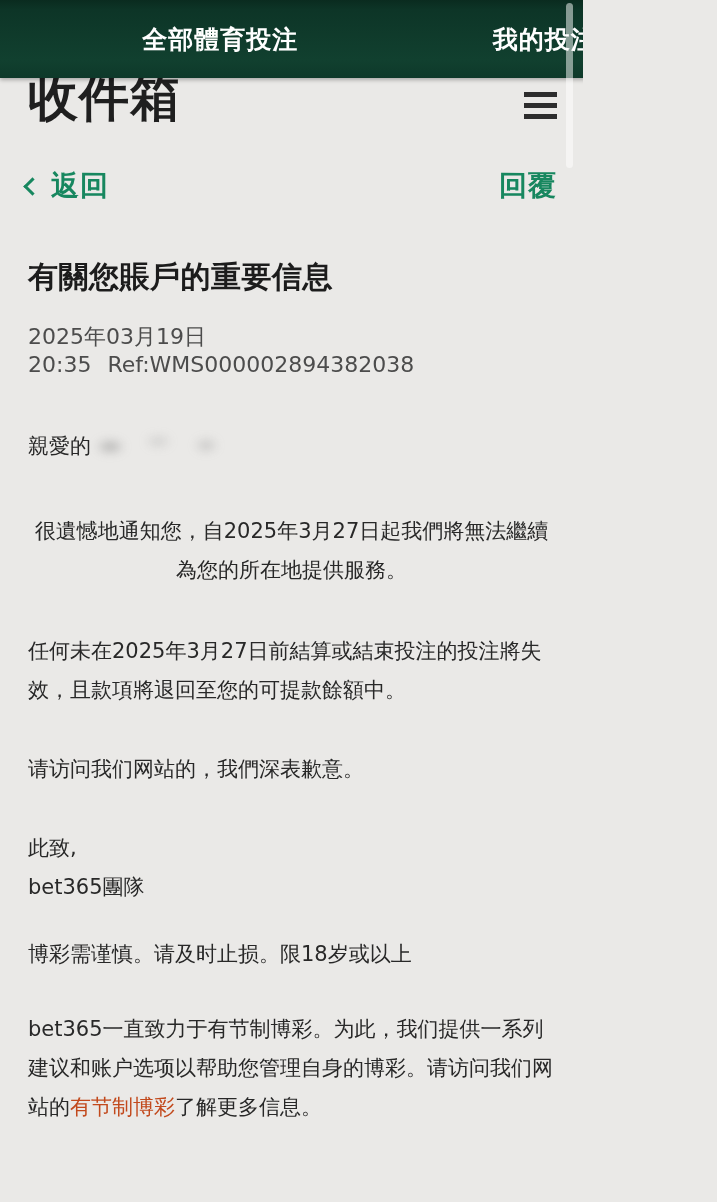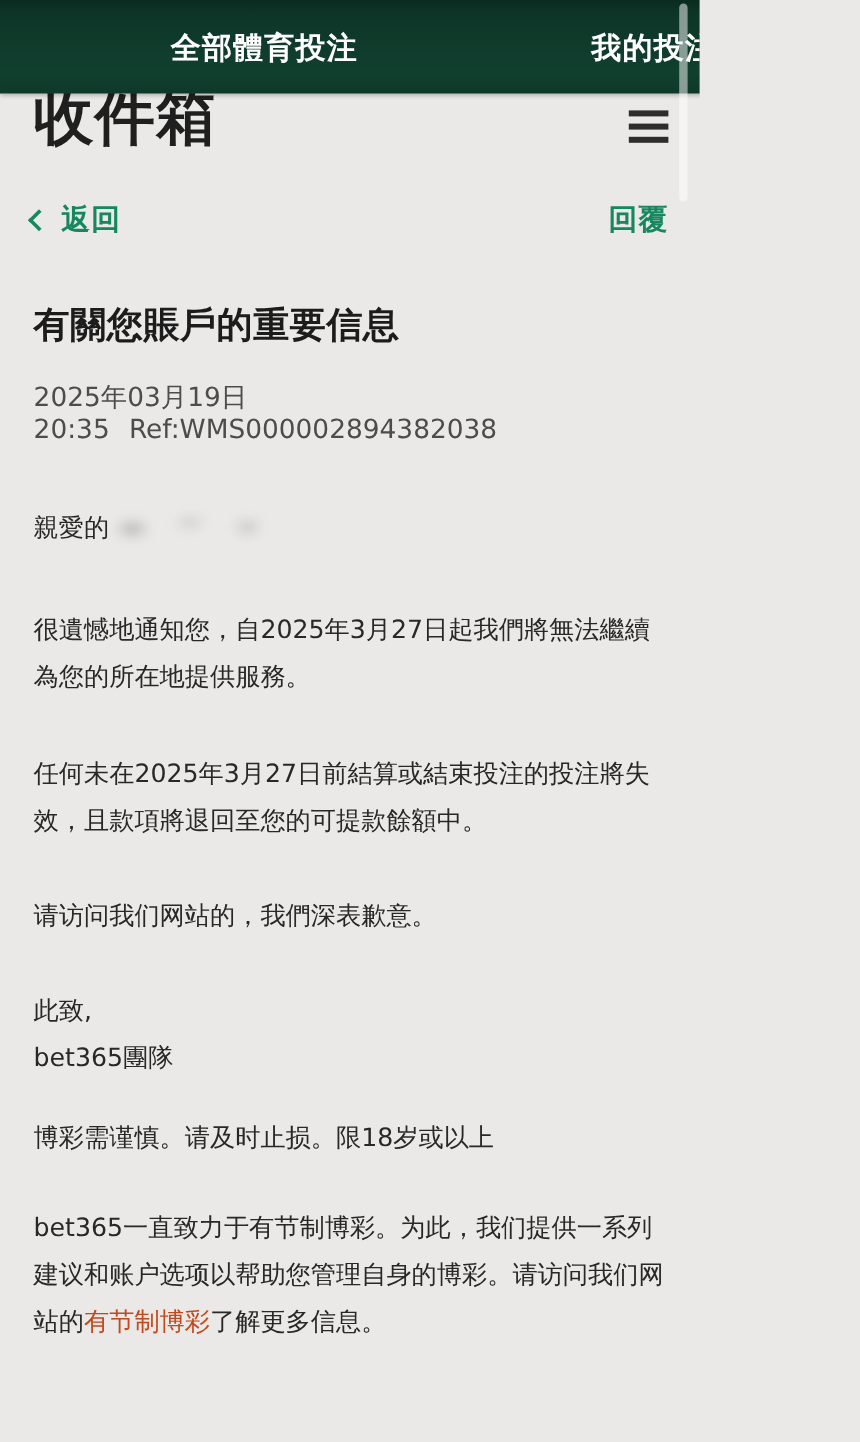--- a/index.html
+++ b/index.html
@@ -50,36 +50,36 @@
     letter-spacing:1px; margin-top:0;
   }
   .menu-btn { margin-top:12px; padding:4px 0; cursor:pointer; }
   .menu-btn .bar { width:33px; height:5px; background:#2d2d2d; margin:6px 0; }
 
   
   .msg-toolbar {
     display:flex; justify-content:space-between; align-items:center;
     padding:0 26px 0 26px; margin-top:38px;
   }
-  .link-green { color:#17875f; font-size:24px; font-weight:700; cursor:pointer;
+  .link-green { color:#17875f; font-size:28px; font-weight:700; cursor:pointer;
     display:flex; align-items:center; letter-spacing:1px; }
   .chev {
     display:inline-block; width:13px; height:13px;
     border-left:3px solid #17875f; border-bottom:3px solid #17875f;
     transform:rotate(45deg); margin-right:12px;
   }
 
   
   .article { padding:0 28px; }
   .msg-title { font-size:30px; font-weight:700; color:#1c1c1c; margin-top:52px; letter-spacing:.5px; }
   .msg-meta { margin-top:24px; font-size:22px; color:#4c4c4c; }
   .msg-meta .ref { margin-left:16px;text-align:center; }
   .para { font-size:21px; line-height:39px; color:#282828; }
   .greeting { margin-top:50px; }
-  .mt-lg { margin-top:46px; }
+  .mt-lg { margin-top:46px;text-align:center; }
   .mt-md { margin-top:42px; }
   .mt-sm { margin-top:40px; }
   .mt-xs { margin-top:28px; }
   .mt-last { margin-top:36px; }
   .link-orange { color:#c2491c; cursor:pointer; }
   .redacted {
     display:inline-block; width:160px; height:26px; vertical-align:-4px;
     filter:blur(5px);
     background:
       radial-gradient(ellipse 22px 11px at 12% 60%, rgba(110,110,110,.55), transparent 70%),

